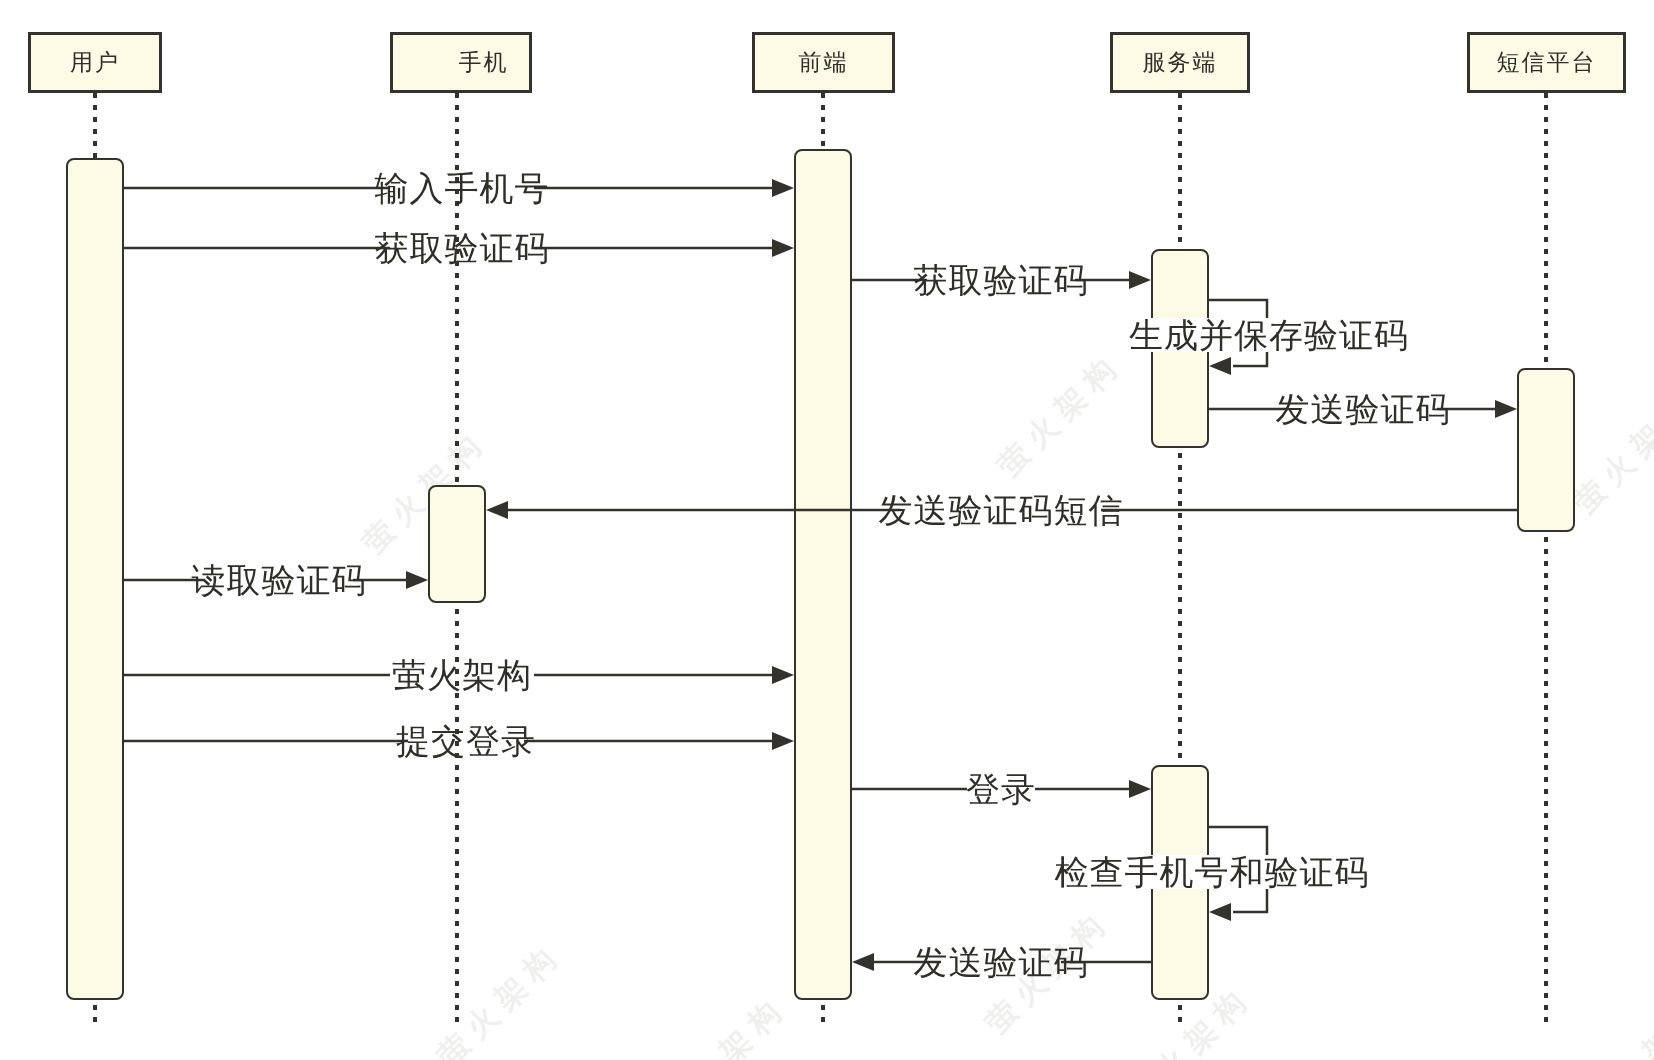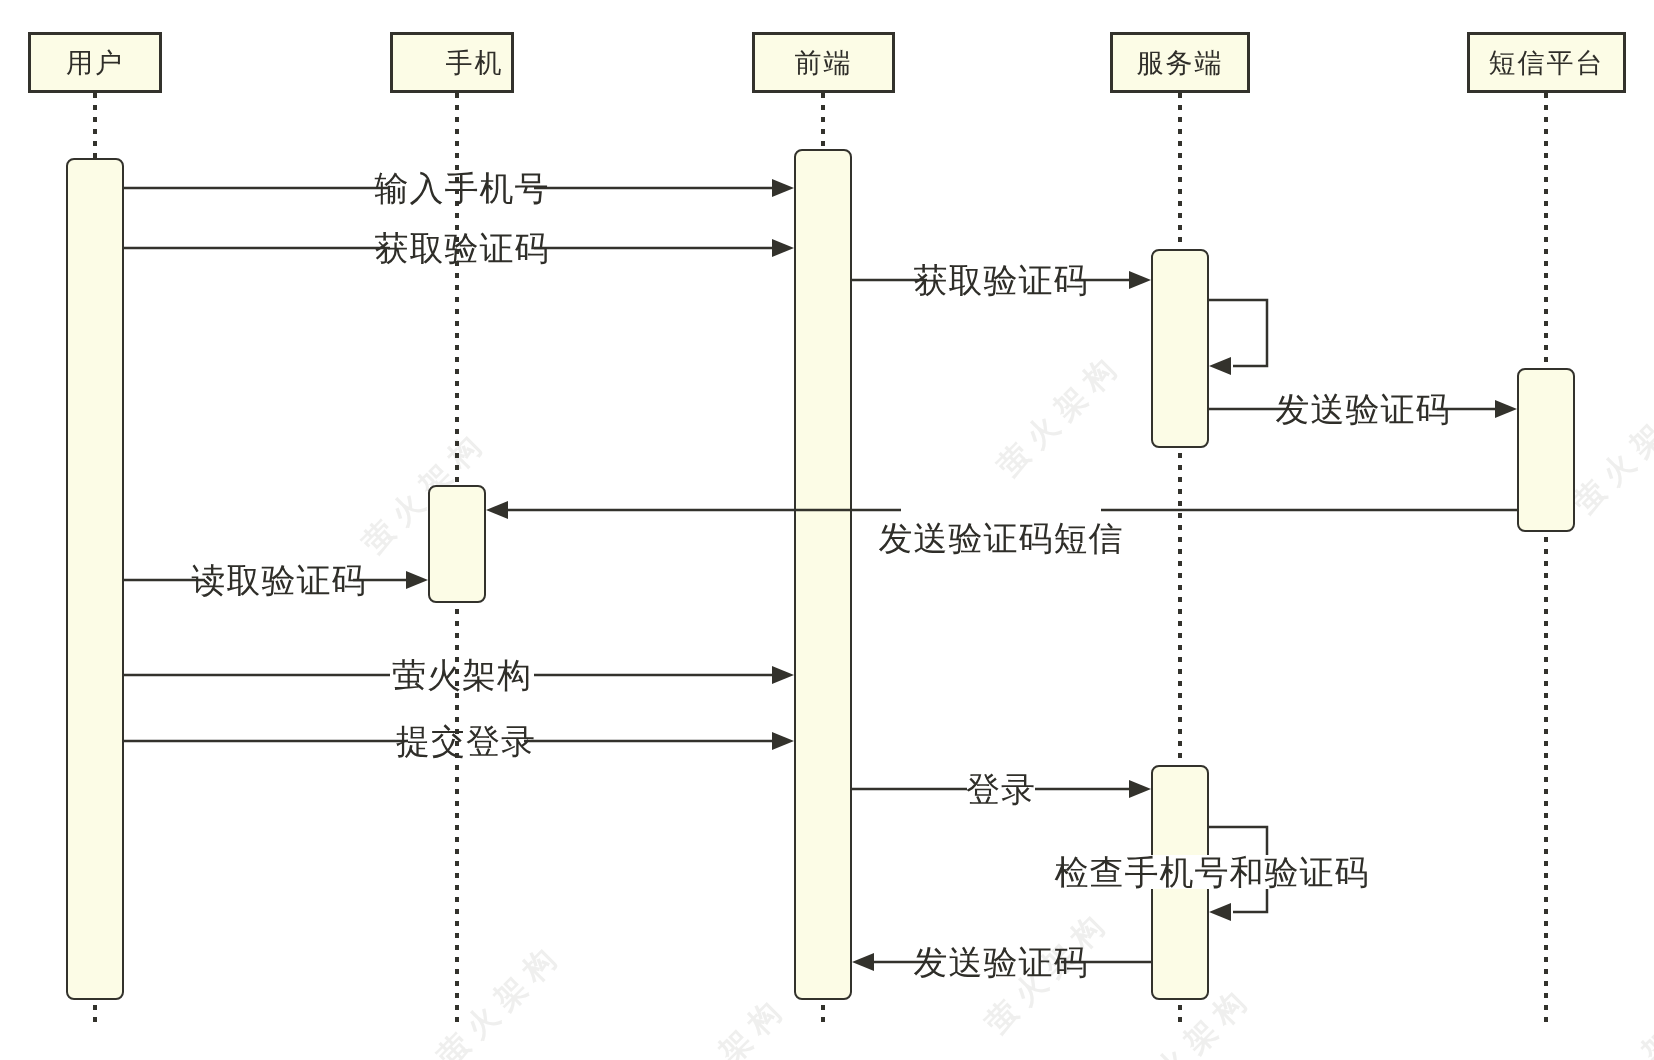--- a/index.html
+++ b/index.html
@@ -17,21 +17,21 @@
   .lifeline{
     position:absolute;width:4px;top:93px;height:932px;
     background:repeating-linear-gradient(to bottom,#33322c 0px,#33322c 5px,transparent 5px,transparent 12px);
   }
   
   .actor{
     position:absolute;top:32px;height:61px;box-sizing:border-box;
     background:#fcfce6;border:3px solid #33322c;
     display:flex;align-items:center;justify-content:center;
   }
-  .actor span{font-size:27px;font-weight:500;letter-spacing:2px;}
+  .actor span{font-size:23px;font-weight:500;letter-spacing:2px;}
   
   .bar{
     position:absolute;width:58px;box-sizing:border-box;
     background:#fcfce6;border:2.5px solid #33322c;border-radius:8px;
   }
   svg.arrows{position:absolute;left:0;top:0;}
   
   .msg{
     position:absolute;transform:translate(-50%,-50%);
     font-size:34px;font-weight:500;white-space:nowrap;letter-spacing:1px;
@@ -55,21 +55,21 @@
 
   <div class="lifeline" style="left:93px;"></div>
   <div class="lifeline" style="left:455px;"></div>
   <div class="lifeline" style="left:821px;"></div>
   <div class="lifeline" style="left:1178px;"></div>
   <div class="lifeline" style="left:1544px;"></div>
 
   <div class="actor" style="left:28px;width:134px;">
     <span>用户</span>
   </div>
-  <div class="actor" style="left:390px;width:124px;padding-left:45px;">
+  <div class="actor" style="left:390px;width:142px;padding-left:45px;">
     <span>手机</span>
   </div>
   <div class="actor" style="left:752px;width:143px;">
     <span>前端</span>
   </div>
   <div class="actor" style="left:1467px;width:159px;">
     <span>短信平台</span>
   </div>
   <div class="actor" style="left:1110px;width:140px;">
     <span>服务端</span>
@@ -127,22 +127,23 @@
     <polygon points="1209,912 1231,903 1231,921" fill="#33322c" stroke="none"></polygon>
 
     <line x1="1151" y1="962" x2="1061" y2="962"></line>
     <line x1="941" y1="962" x2="874" y2="962"></line>
     <polygon points="852,962 874,953 874,971" fill="#33322c" stroke="none"></polygon>
   </svg>
 
   <div class="msg" style="left:462px;top:188px;">输入手机号</div>
   <div class="msg" style="left:462px;top:248px;">获取验证码</div>
   <div class="msg" style="left:1001px;top:280px;">获取验证码</div>
+  <div class="msg self" style="left:1269px;top:335px;">生成并保存验证码</div>
   <div class="msg" style="left:1363px;top:409px;">发送验证码</div>
-  <div class="msg" style="left:1001px;top:538px;">发送验证码短信</div>
+  <div class="msg" style="left:1001px;top:510px;">发送验证码短信</div>
   <div class="msg" style="left:279px;top:580px;">读取验证码</div>
   <div class="msg" style="left:462px;top:675px;">萤火架构</div>
   <div class="msg" style="left:466px;top:741px;">提交登录</div>
   <div class="msg" style="left:1001px;top:789px;">登录</div>
   <div class="msg self" style="left:1212px;top:872px;">检查手机号和验证码</div>
   <div class="msg" style="left:1001px;top:962px;">发送验证码</div>
 
 </div>
 
 </body></html>

